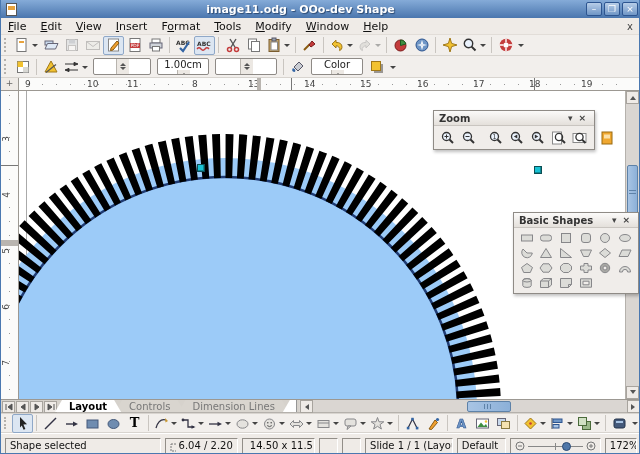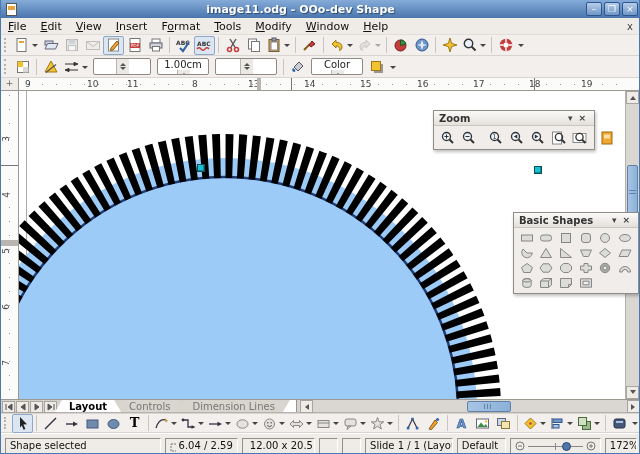--- a/index.html
+++ b/index.html
@@ -794,28 +794,28 @@
     <span class="dd" style="margin-left:2px"></span>
   </div>
 
   <div id="statusbar">
     <span class="scell" style="width:168px">Shape selected</span>
     <span class="scell" style="width:78px">
       <svg width="11" height="11" style="margin-right:3px">
           <rect x="1" y="3" width="7" height="7" fill="none" stroke="#777" stroke-dasharray="2 1"></rect>
           <path d="M10 1 L6 5 M10 1 L7.4 1 M10 1 L10 3.6" stroke="#3465a4"></path>
         </svg>
-      <span>6.04 / 2.59</span>
+      <span>6.04 / 2.20</span>
     </span>
     <span class="scell" style="width:78px">
       <svg width="11" height="11" style="margin-right:3px">
           <rect x="1" y="1" width="6" height="6" fill="none" stroke="#777"></rect>
           <path d="M7 7 L10 10 M10 10 L7.8 10 M10 10 L10 7.8" stroke="#3465a4"></path>
         </svg>
-      <span>12.00 x 20.5</span>
+      <span>14.50 x 11.5</span>
     </span>
     <span class="scell" style="width:20px"></span>
     <span class="scell" style="width:20px"></span>
     <span class="scell" style="width:94px">Slide 1 / 1 (Layout)</span>
     <span class="scell" style="width:52px">Default</span>
     <span class="scell" style="width:98px;justify-content:space-between">
       <svg width="10" height="10">
           <circle cx="5" cy="5" r="4" fill="none" stroke="#777"></circle>
           <line x1="3" y1="5" x2="7" y2="5" stroke="#777"></line>
         </svg>

